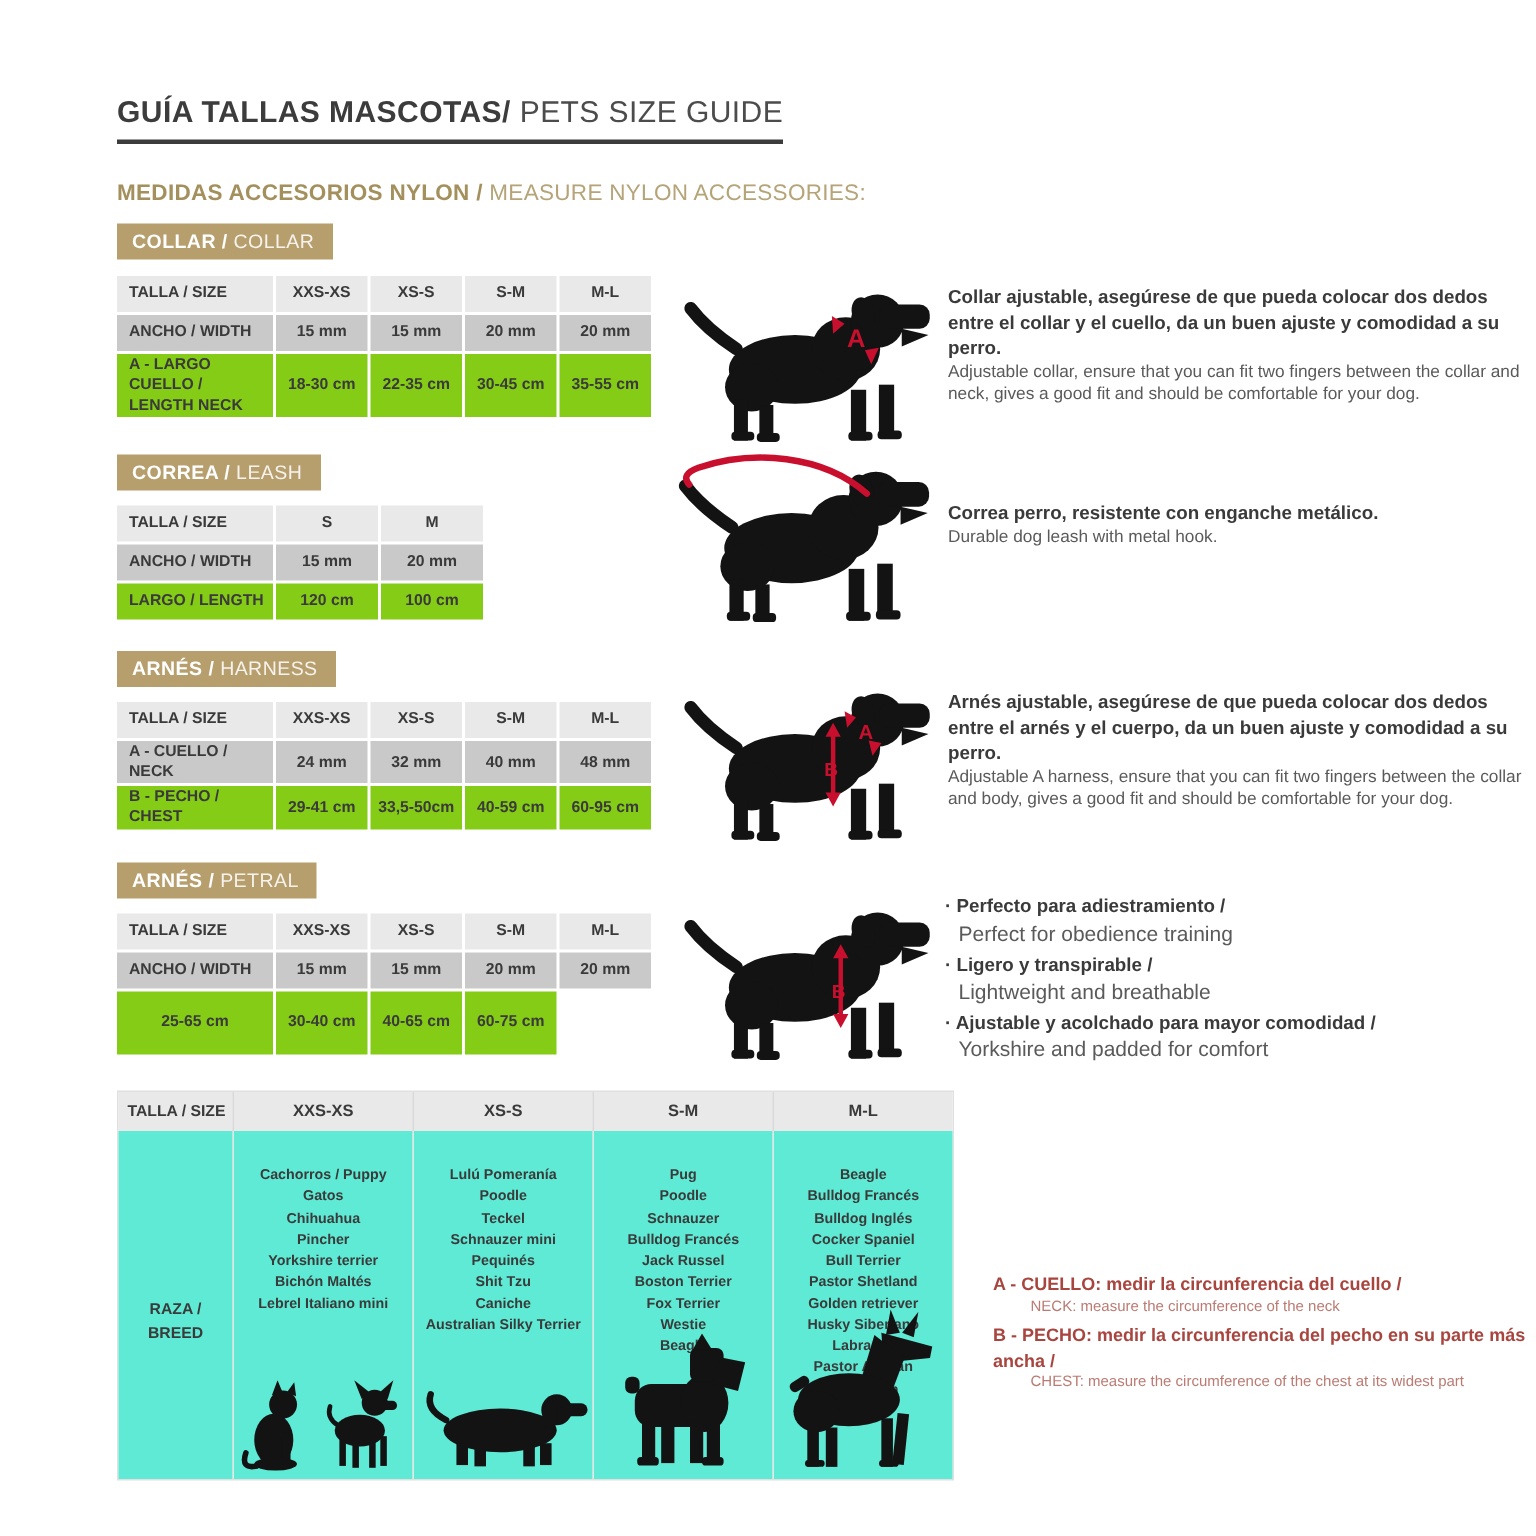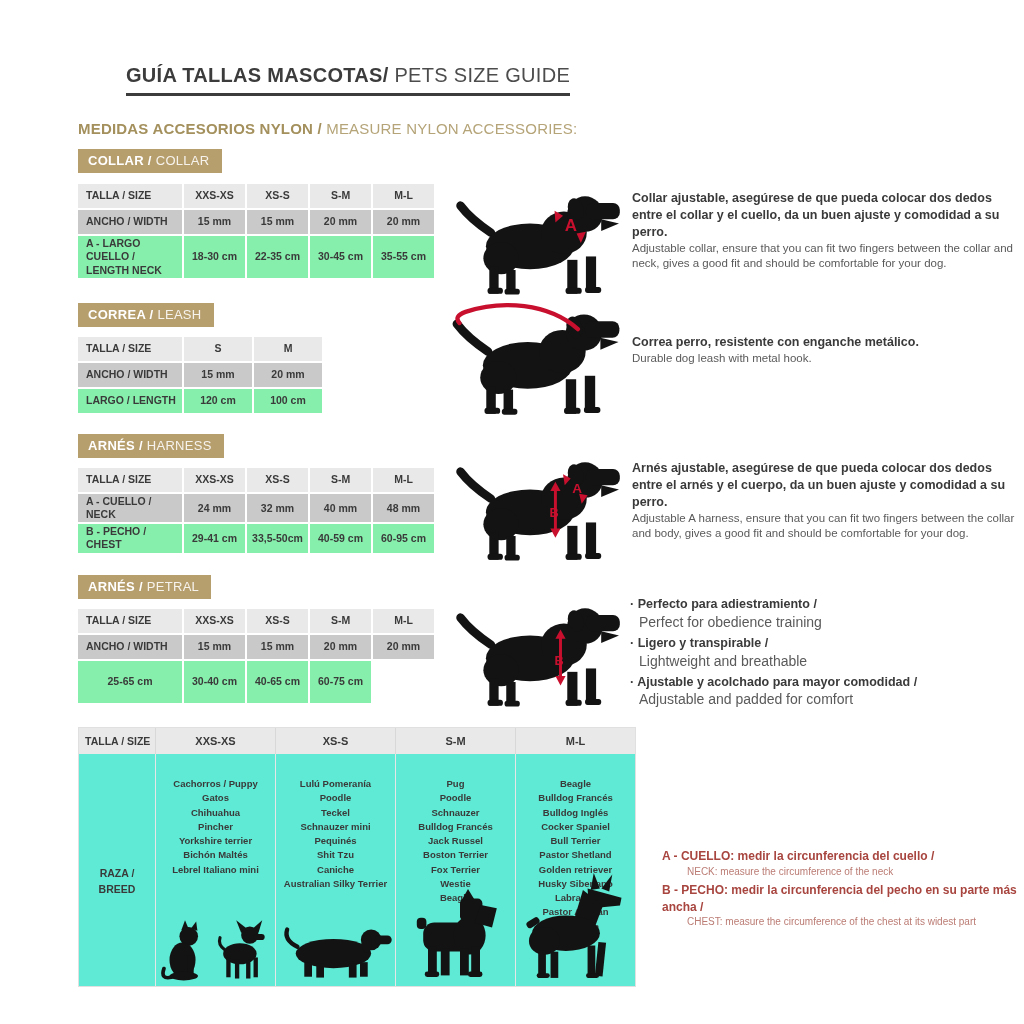--- a/index.html
+++ b/index.html
@@ -2,39 +2,39 @@
 <html><head>
 <meta charset="utf-8">
 <style>
   html,body{margin:0;padding:0;background:#fff;}
   .canvas{position:relative;width:1024px;height:1024px;background:#ffffff;overflow:hidden;
           font-family:"Liberation Sans",sans-serif;color:#3a3a3a;}
   .abs{position:absolute;}
 
   
   .title{font-size:20px;font-weight:bold;letter-spacing:.3px;color:#3c3c3c;
-         border-bottom:3px solid #3c3c3c;padding-bottom:6px;display:inline-block;margin-left:48px;}
+         border-bottom:3px solid #3c3c3c;padding-bottom:6px;display:inline-block;}
   .title .light{font-weight:normal;color:#4c4c4c;}
   .subtitle{font-size:15px;font-weight:bold;color:#a3905c;letter-spacing:.2px;}
   .subtitle .light{font-weight:normal;color:#b5a478;}
 
   .badge{background:#b79e6d;color:#fff;font-weight:bold;font-size:13px;
          padding:4px 12px 5px 10px;display:inline-block;letter-spacing:.3px;}
   .badge .light{font-weight:normal;opacity:.88;}
 
   
   .spec-table{display:grid;gap:2px;}
   .cols5{grid-template-columns:104px 61px 61px 61px 61px;}
   .cols3{grid-template-columns:104px 68px 68px;}
   .c{display:flex;align-items:center;justify-content:center;text-align:center;
      font-weight:bold;font-size:10.5px;color:#3a3a3a;padding:1px 2px;min-height:22px;line-height:1.25;}
   .c.lbl{justify-content:flex-start;text-align:left;padding-left:8px;}
   .bg1{background:#e9e9e9;}
   .bg2{background:#c9c9c9;}
-  .bg3{background:#86efac;}
+  .bg3{background:#84cc16;}
   .h40{min-height:40px;}
   .h24{min-height:24px;}
 
   
   .desc-es{font-weight:bold;font-size:12.5px;color:#3a3a3a;line-height:1.35;}
   .desc-en{font-weight:normal;font-size:11.5px;color:#5a5a5a;line-height:1.35;}
   .b-es{font-weight:bold;font-size:12.5px;color:#3a3a3a;line-height:1.35;}
   .b-en{font-weight:normal;font-size:14px;color:#5a5a5a;line-height:1.35;padding-left:9px;margin-bottom:3px;}
 
   
@@ -282,21 +282,21 @@
       <text class="red" x="121" y="86" font-size="15">B</text>
     </g>
   </svg>
 
   <div class="abs" style="left:630px;top:596px;width:394px;">
     <div class="b-es">· Perfecto para adiestramiento /</div>
     <div class="b-en">Perfect for obedience training</div>
     <div class="b-es">· Ligero y transpirable /</div>
     <div class="b-en">Lightweight and breathable</div>
     <div class="b-es">· Ajustable y acolchado para mayor comodidad /</div>
-    <div class="b-en">Adjustable and padded for comfort</div>
+    <div class="b-en">Yorkshire and padded for comfort</div>
   </div>
 
   <div class="abs breed-table">
     <div class="bh first">TALLA / SIZE</div>
     <div class="bh">XXS-XS</div>
     <div class="bh">XS-S</div>
     <div class="bh">S-M</div>
     <div class="bh">M-L</div>
 
     <div class="bcell first">

